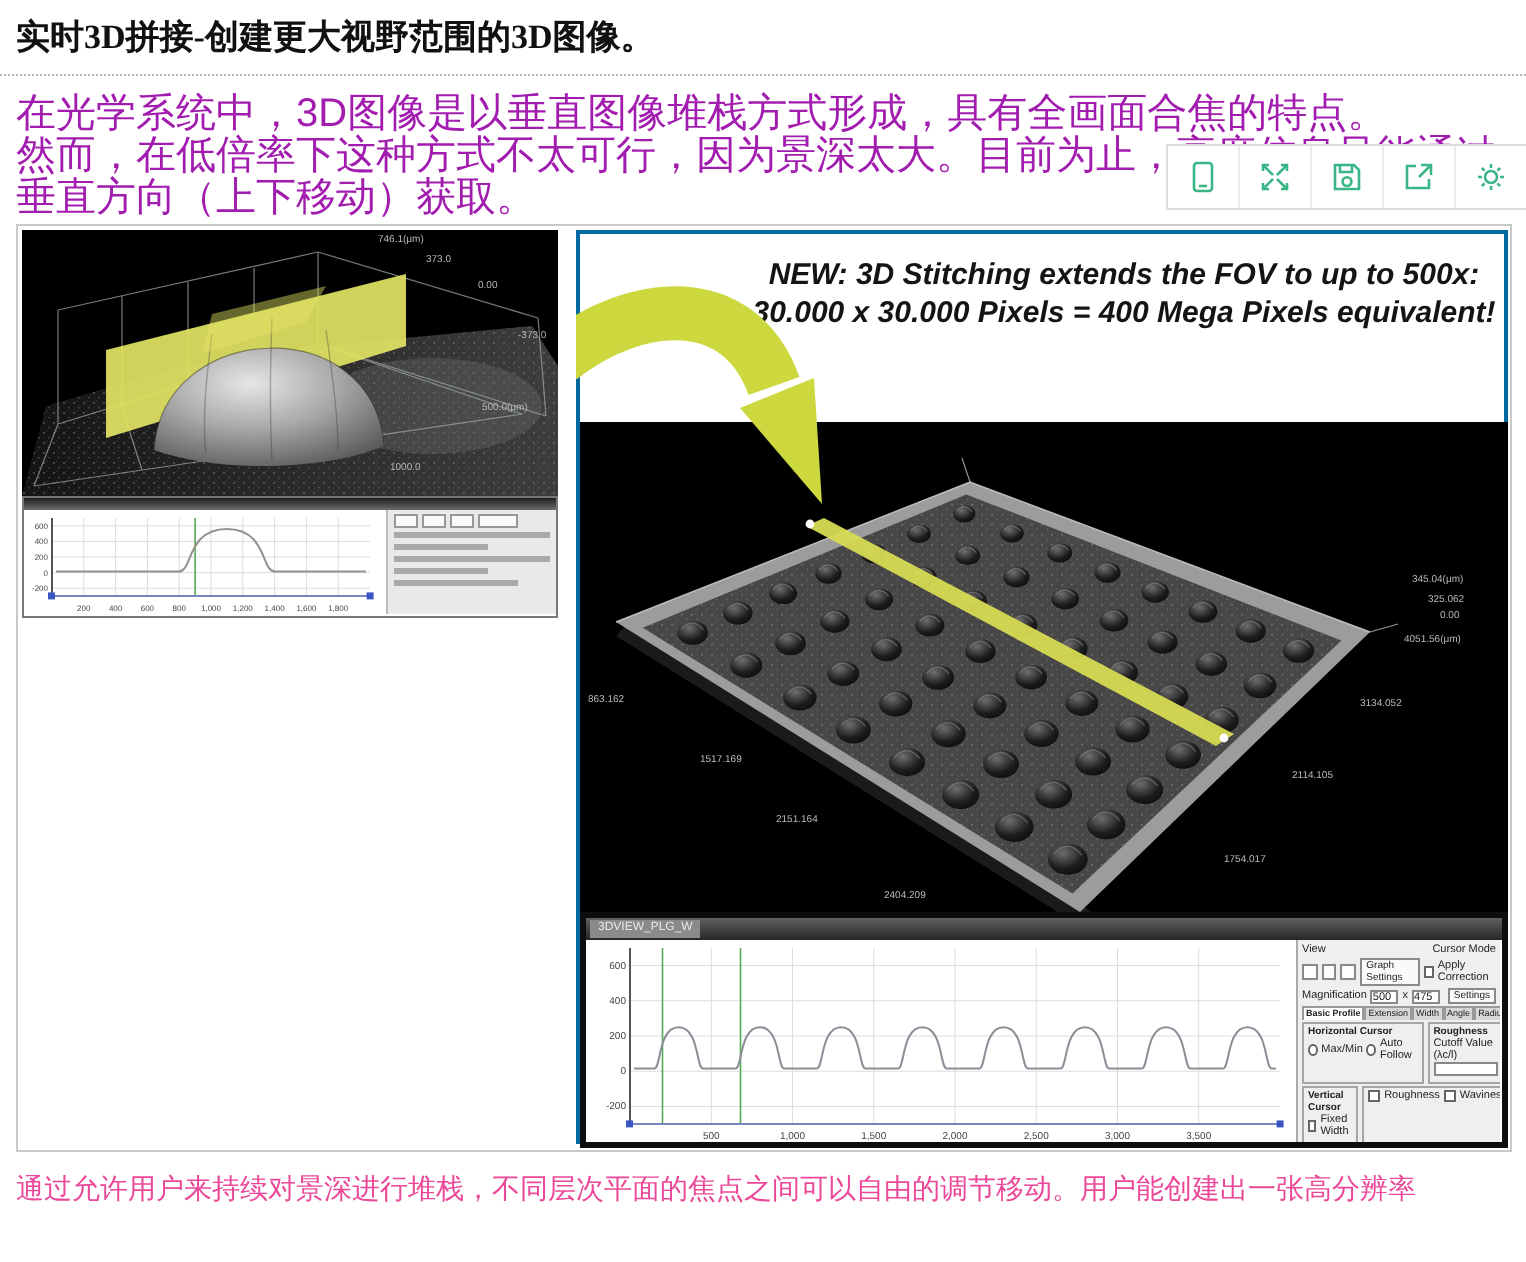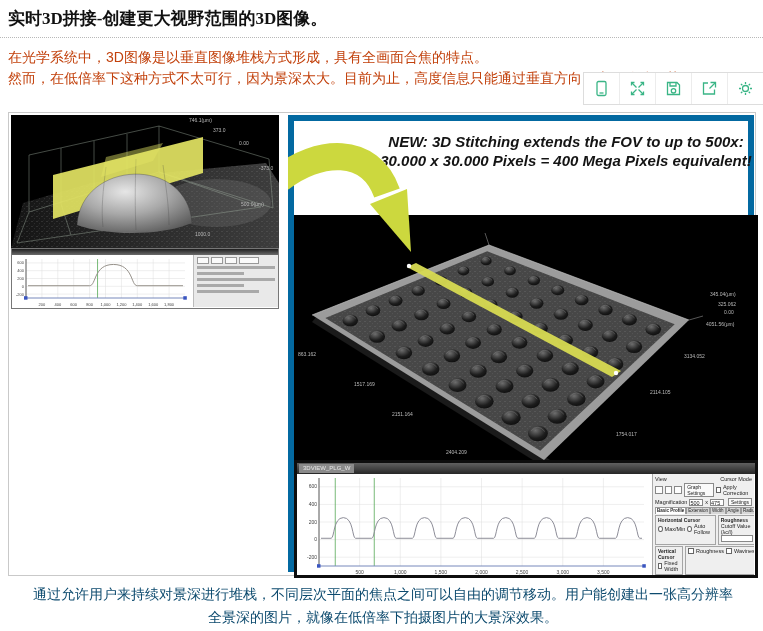--- a/index.html
+++ b/index.html
@@ -2,21 +2,21 @@
 <html><head>
 <meta charset="utf-8">
 <style>
   html,body{margin:0;padding:0;}
   body{width:763px;height:631px;position:relative;overflow:hidden;background:#fff;
        font-family:"Liberation Sans",sans-serif;}
   
   .page-title{margin:0;padding:7px 0 0 8px;font-size:17px;font-weight:bold;color:#111;
               font-family:"Liberation Serif","DejaVu Serif",serif;}
   .title-sep{border:none;border-bottom:1px dotted #b8b8b8;margin:7px 0 0 0;}
-  .intro{margin:9px 0 0 8px;font-size:14px;line-height:21px;color:#c2410c;}
+  .intro{margin:9px 0 0 8px;font-size:20px;line-height:21px;color:#a21caf;}
   
   .toolbar{position:absolute;top:72px;right:0;height:31px;display:flex;background:#fff;
            border:1px solid #ddd;border-right:none;z-index:20;}
   .toolbar .cell{width:35px;height:31px;display:flex;align-items:center;justify-content:center;
                  border-left:1px solid #ececec;cursor:pointer;}
   .toolbar .cell:first-child{border-left:none;}
   .toolbar svg{stroke:#3ab586;fill:none;stroke-width:1.3;}
   
   .figure{position:absolute;left:8px;top:112px;width:746px;height:462px;border:1px solid #c9c9c9;
           background:#fff;}
@@ -26,21 +26,21 @@
   .dome3d .mlabel,.plate .mlabel{position:absolute;font-size:5px;color:#b9b9b9;white-space:nowrap;}
   .profwin-left{position:absolute;left:0;top:133px;width:266px;height:59px;border:1px solid #777;background:#fff;}
   .profwin-left .tbar{height:6px;background:linear-gradient(#1f1f1f,#6b6b6b);}
   .profwin-left .body{display:flex;height:52px;}
   .mini-panel{width:85px;height:52px;background:#e9e9e9;border-left:1px solid #bbb;padding:2px 3px;box-sizing:border-box;}
   .mini-panel .mrow{display:flex;gap:2px;margin-bottom:2px;}
   .mini-panel .mbtn{width:10px;height:5px;background:#fafafa;border:1px solid #999;}
   .mini-panel .mbar{height:3px;background:#a9a9a9;margin-bottom:3px;}
   .mini-panel .mbar.s{width:60%;}
   
-  .right-comp{position:absolute;left:279px;top:2px;width:466px;height:457px;border:6px solid #0369a1;
+  .right-comp{position:absolute;left:279px;top:2px;width:466px;height:457px;border:2px solid #0369a1;
               box-sizing:border-box;background:#fff;}
   .banner{position:absolute;left:86px;top:11px;width:372px;text-align:center;font-style:italic;
           font-weight:bold;font-size:15px;line-height:19px;color:#141414;}
   .plate{position:absolute;left:0;top:94px;width:464px;height:245px;background:#000;overflow:hidden;}
   .bottomwin{position:absolute;left:0;top:339px;width:458px;height:112px;background:#0d0d0d;padding:3px;box-sizing:content-box;}
   .bottomwin .inner{width:458px;height:112px;background:#fff;}
   .bottomwin .tbar{height:11px;background:linear-gradient(#606060,#262626);display:flex;align-items:center;}
   .bottomwin .tab{font-size:6px;color:#e8e8e8;background:#8a8a8a;padding:0 4px;margin-left:2px;line-height:9px;}
   .bottomwin .body{display:flex;height:101px;background:#fff;}
   
@@ -55,21 +55,21 @@
   .cpanel .tabs{display:flex;margin:1px 0;}
   .cpanel .ptab{background:#d7d7d7;border:1px solid #9a9a9a;border-bottom:none;padding:0 1px;font-size:4.5px;line-height:6px;white-space:nowrap;}
   .cpanel .ptab.sel{background:#fff;font-weight:bold;}
   .cpanel .gb{border:1px solid #a5a5a5;padding:1px 2px;margin-bottom:1px;}
   .cpanel .gb .gt{font-weight:bold;font-size:5px;}
   .cpanel .dd{background:#fff;border:1px solid #888;width:30px;height:5px;display:inline-block;}
   .cpanel .cols{display:flex;gap:2px;}
   
   .arrow-svg{position:absolute;left:279px;top:30px;z-index:6;pointer-events:none;}
   
-  .footer{position:absolute;left:8px;top:583px;font-size:14px;line-height:23px;color:#0c4a6e;width:750px;text-align:center;}
+  .footer{position:absolute;left:8px;top:583px;font-size:14px;line-height:23px;color:#ec4899;width:750px;}
 </style>
 </head>
 <body>
 
 <h1 class="page-title"><span>实时3D拼接-创建更大视野范围的3D图像。</span></h1>
 <hr class="title-sep">
 <div class="intro">
   <div>在光学系统中，3D图像是以垂直图像堆栈方式形成，具有全画面合焦的特点。</div>
   <div>然而，在低倍率下这种方式不太可行，因为景深太大。目前为止，高度信息只能通过垂直方向（上下移动）获取。</div>
 </div>
@@ -482,14 +482,13 @@
   </div>
 
   <svg class="arrow-svg" width="134" height="128" viewBox="0 0 134 128">
     <path id="arrowCurve" d="M -8 36 C 30 6 82 2 99 50" fill="none" stroke="#ccd83e" stroke-width="27"></path>
     <polygon id="arrowHead" points="82,61 119,46 123,109" fill="#ccd83e"></polygon>
   </svg>
 </div>
 
 <div class="footer">
   <div>通过允许用户来持续对景深进行堆栈，不同层次平面的焦点之间可以自由的调节移动。用户能创建出一张高分辨率</div>
-  <div>全景深的图片，就像在低倍率下拍摄图片的大景深效果。</div>
 </div>
 
 </body></html>

